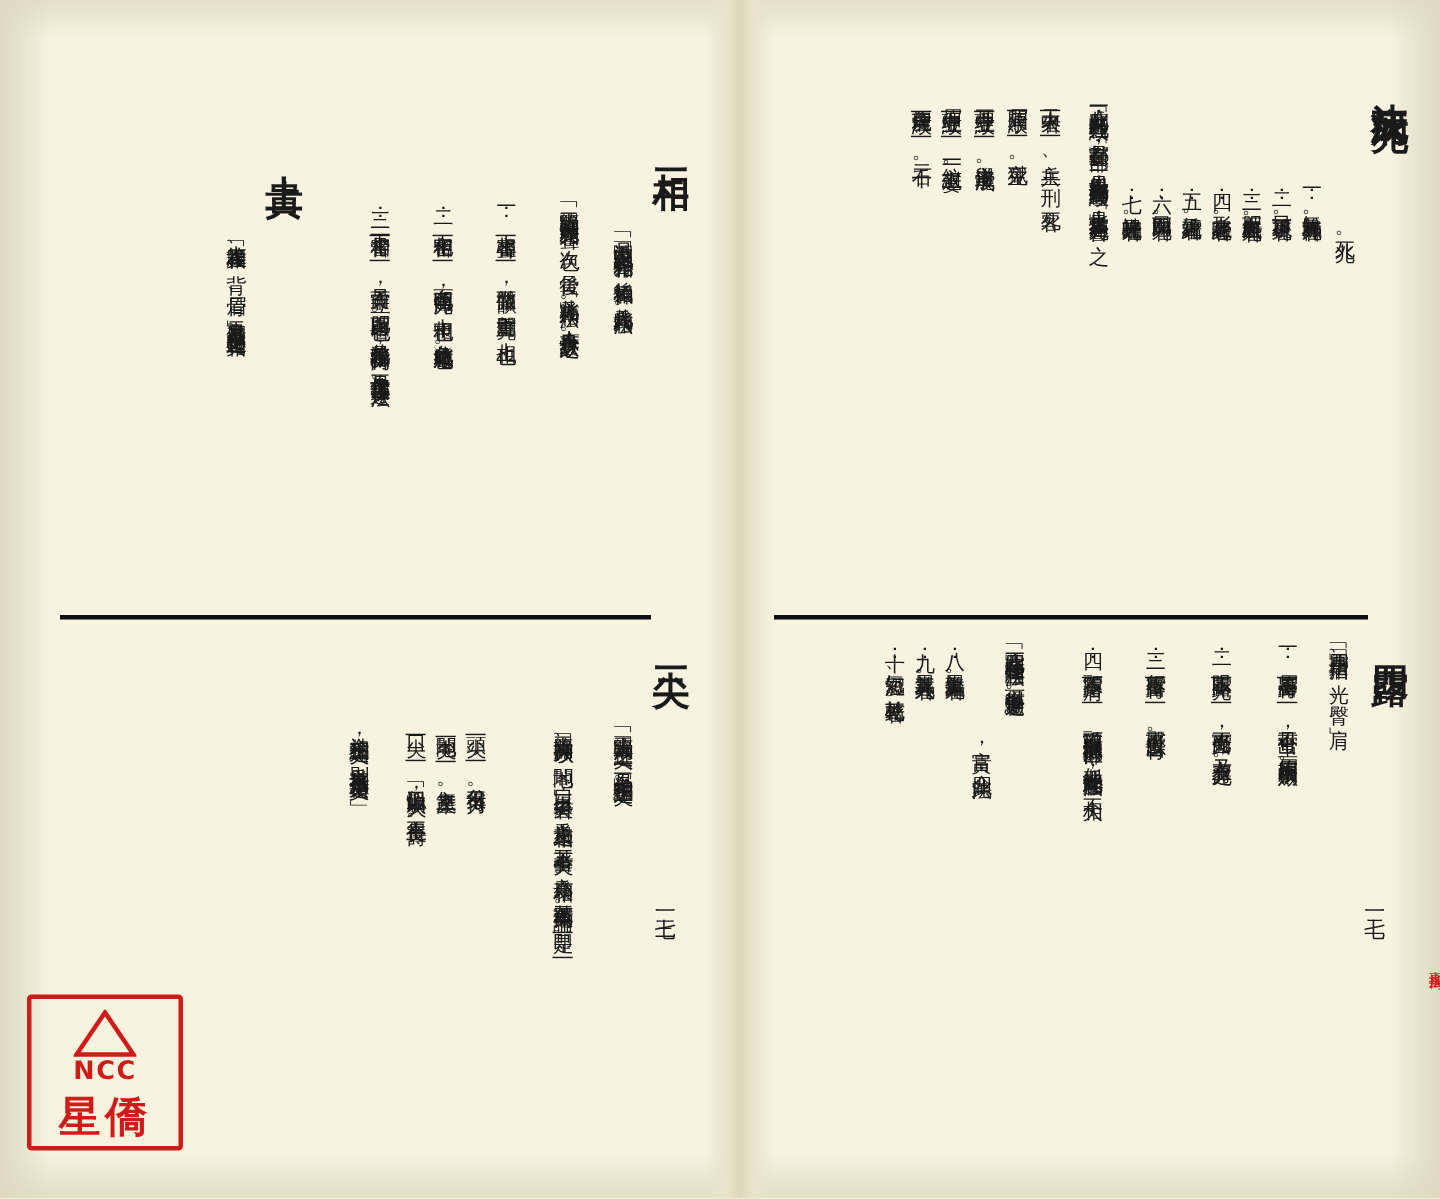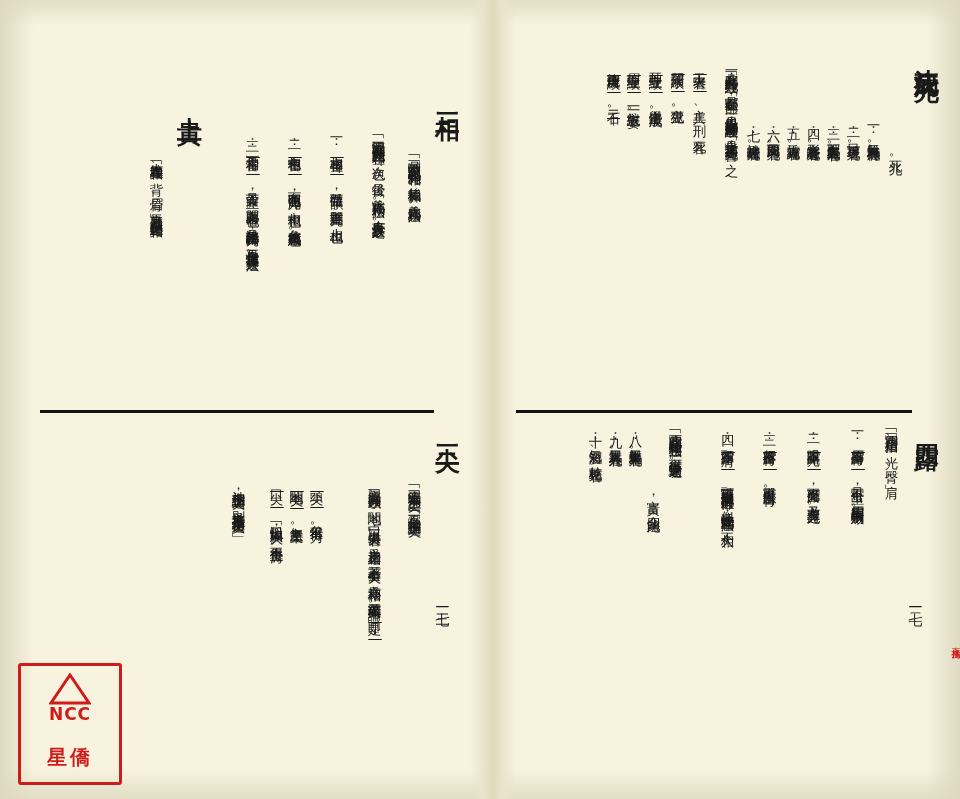--- a/index.html
+++ b/index.html
@@ -104,21 +104,21 @@
     color: #1a1a1a;
     letter-spacing: 0.1em;
   }
 
   
   .stamp {
     position: absolute;
     left: 18px;
     top: 663px;
     width: 104px;
-    height: 122px;
+    height: 104px;
     border: 3px solid #d01b1b;
     border-radius: 3px;
     box-sizing: border-box;
     display: flex;
     flex-direction: column;
     align-items: center;
     justify-content: flex-start;
     color: #d01b1b;
     background: rgba(255,255,255,0.02);
   }
@@ -132,24 +132,24 @@
   }
   .stamp-tri svg { position: absolute; left: -21px; top: 0; }
   .stamp-ncc {
     font-family: "DejaVu Sans", sans-serif;
     font-size: 17px;
     font-weight: bold;
     letter-spacing: 1px;
     margin-top: 1px;
   }
   .stamp-cn {
-    font-size: 20px;
+    font-size: 28px;
     font-weight: bold;
     letter-spacing: 3px;
-    margin-top: 20px;
+    margin-top: 2px;
   }
   .stamp-side {
     position: absolute;
     right: -2px;
     top: 4px;
     writing-mode: vertical-rl;
     text-orientation: upright;
     font-size: 9px;
     color: #d01b1b;
     letter-spacing: 1px;

